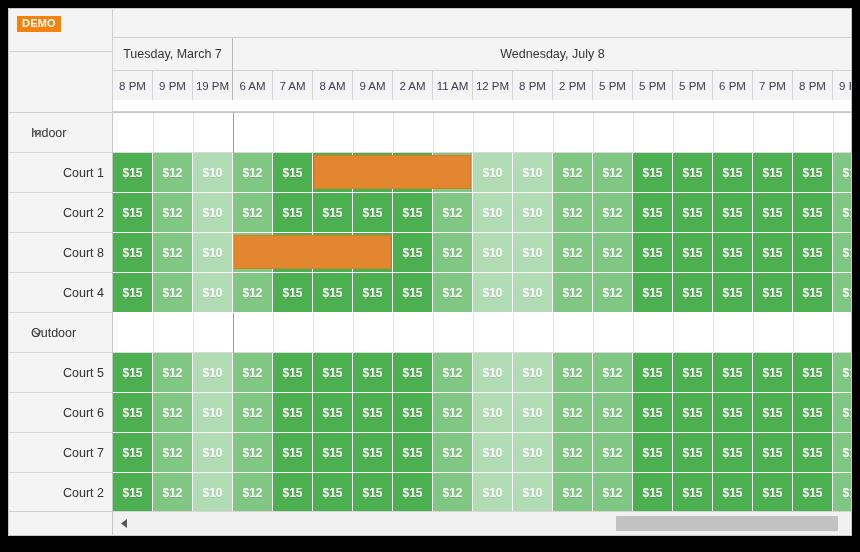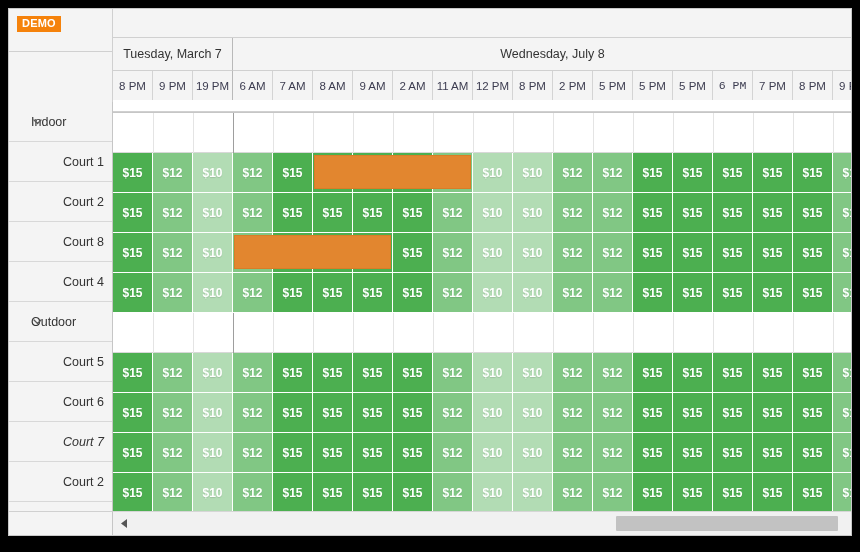--- a/index.html
+++ b/index.html
@@ -140,21 +140,21 @@
     height: 12px;
     background: #ffffff;
     border-bottom: 1px solid #d0d0d0;
     box-sizing: border-box;
   }
 
   
   .rowhdr-wrap {
     position: absolute;
     left: 0;
-    top: 93px;
+    top: 104px;
     width: 104px;
     bottom: 24px;
     background: #f4f4f4;
     border-right: 1px solid #c6c6c6;
     box-sizing: border-box;
     overflow: hidden;
   }
   .rowhdr {
     position: absolute;
     left: 0;
@@ -312,21 +312,21 @@
           <div class="time-cell" style="left: 200px; width: 40px;">8 AM</div>
           <div class="time-cell" style="left: 240px; width: 40px;">9 AM</div>
           <div class="time-cell" style="left: 280px; width: 40px;">2 AM</div>
           <div class="time-cell" style="left: 320px; width: 40px;">11 AM</div>
           <div class="time-cell" style="left: 360px; width: 40px;">12 PM</div>
           <div class="time-cell" style="left: 400px; width: 40px;">8 PM</div>
           <div class="time-cell" style="left: 440px; width: 40px;">2 PM</div>
           <div class="time-cell" style="left: 480px; width: 40px;">5 PM</div>
           <div class="time-cell" style="left: 520px; width: 40px;">5 PM</div>
           <div class="time-cell" style="left: 560px; width: 40px;">5 PM</div>
-          <div class="time-cell" style="left: 600px; width: 40px; font-family: Liberation Mono, monospace;">6 PM</div>
+          <div class="time-cell" style="left: 600px; width: 40px;">6 PM</div>
           <div class="time-cell" style="left: 640px; width: 40px;">7 PM</div>
           <div class="time-cell" style="left: 680px; width: 40px;">8 PM</div>
           <div class="time-cell" style="left: 720px; width: 40px;">9 PM</div>
         </div>
       <div class="hdr-bottom-pad" style="width: 760px;"></div>
     </div>
   </div>
 
   <div class="rowhdr-wrap">
     <div id="rowhdr-list">
@@ -357,21 +357,21 @@
             </svg>
           </span>
           <span class="rowhdr-label">Outdoor</span>
         </div>
         <div class="rowhdr resource" style="top: 240px; height: 40px;">
           <span class="rowhdr-label">Court 5</span>
         </div>
         <div class="rowhdr resource" style="top: 280px; height: 40px;">
           <span class="rowhdr-label">Court 6</span>
         </div>
-        <div class="rowhdr resource" style="top: 320px; height: 40px; font-style: italic;">
+        <div class="rowhdr resource" style="top: 320px; height: 40px;">
           <span class="rowhdr-label">Court 7</span>
         </div>
         <div class="rowhdr resource" style="top: 360px; height: 40px;">
           <span class="rowhdr-label">Court 2</span>
         </div>
       </div>
   </div>
 
   <div class="body-wrap">
     <div class="body-inner" id="body-inner" style="width: 760px;">

